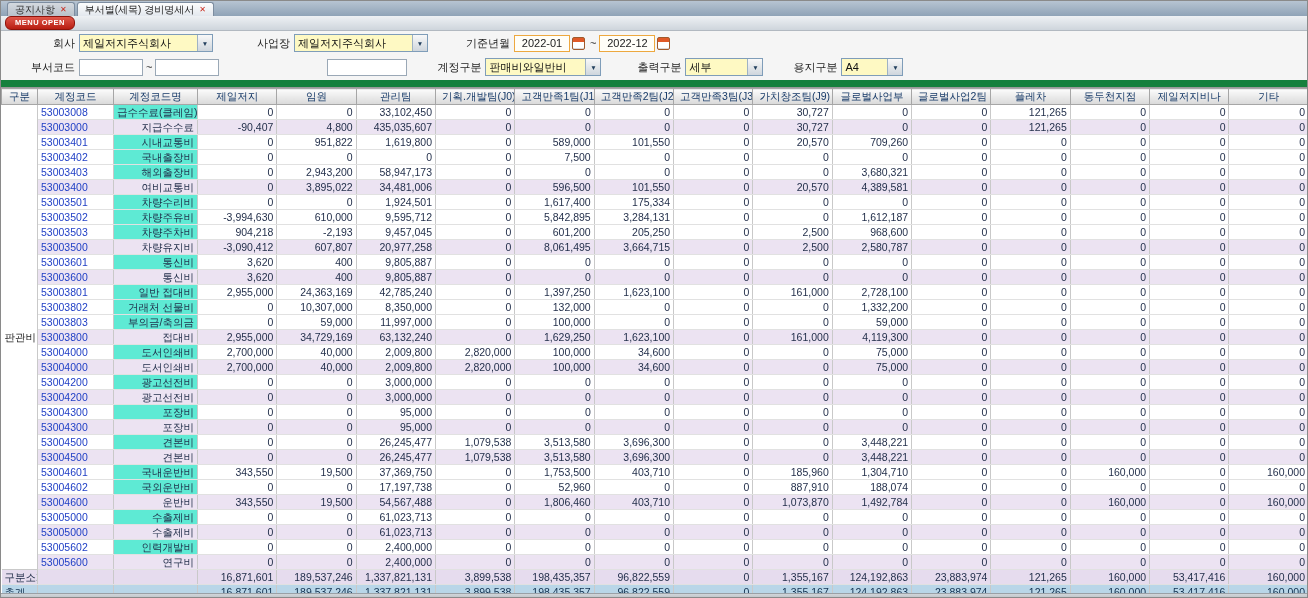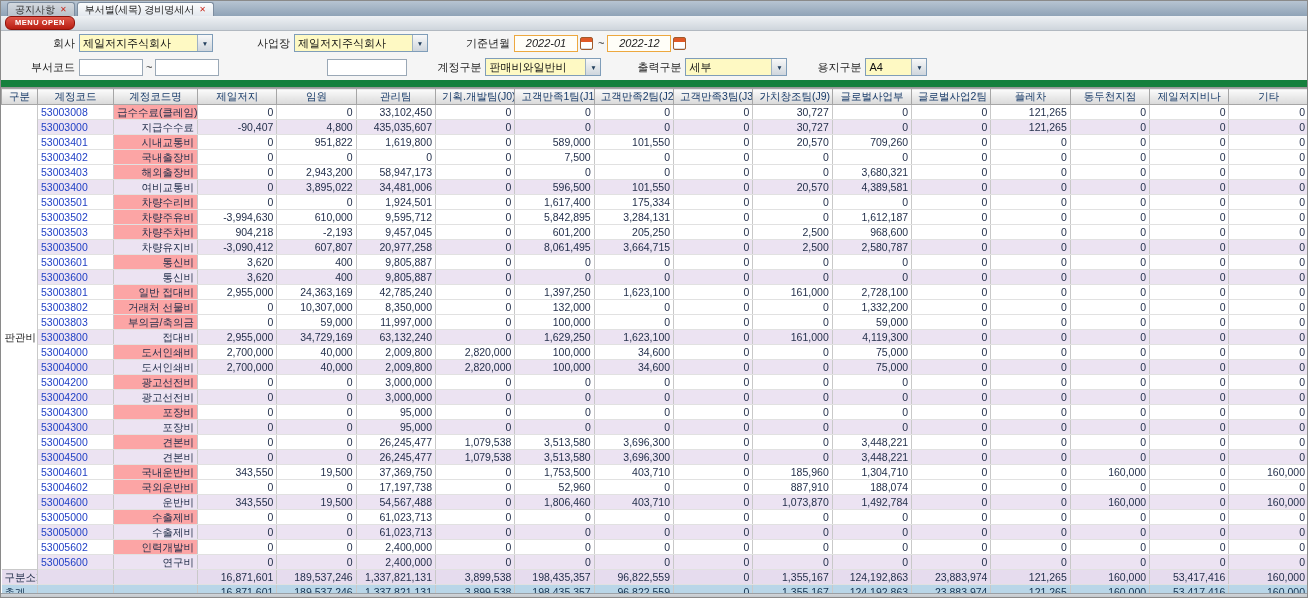--- a/index.html
+++ b/index.html
@@ -21,37 +21,37 @@
 
   
   .filters { height:56px; background:#f5f5f5; border-bottom:7px solid #15803d; }
   .frow { height:24px; display:flex; align-items:center; font-size:11px; color:#222; }
   .flabel { white-space:nowrap; margin-right:4px; }
   .combo { display:inline-flex; align-items:center; height:18px; background:#fef9c3; border:1px solid #7f9db9; font-size:11px; color:#111; cursor:pointer; }
   .combo .cv { padding:0 3px; white-space:nowrap; overflow:hidden; flex:1; }
   .combo .arrow { width:15px; align-self:stretch; background:linear-gradient(#f8f8f8,#cfd6dd); border-left:1px solid #9fb2c4;
                   display:flex; align-items:center; justify-content:center; font-size:6.5px; color:#23405e; }
   input.txt { height:17px; border:1px solid #9aa8b6; background:#fff; font-size:11px; padding:0 2px; font-family:inherit; }
-  input.date { width:64px; height:17px; border:1px solid #eda83f; background:#fffef8; text-align:center; font-size:11px; color:#222; font-family:inherit;font-style:italic; }
+  input.date { width:56px; height:17px; border:1px solid #eda83f; background:#fffef8; text-align:center; font-size:11px; color:#222; font-family:inherit; }
   .cal { display:inline-block; width:13px; height:13px; margin:0 2px; border:1px solid #a05a2c; border-radius:2px;
          background:linear-gradient(#e05a28 0 4px,#ffffff 4px); box-shadow:inset 0 -1px 0 #d8d8d8; cursor:pointer; }
   .tilde { margin:0 3px; color:#333; }
 
   
   .grid-wrap { height:506px; overflow:hidden; background:#fff; border-top:1px solid #9a9a9a; }
   table.grid { border-collapse:collapse; table-layout:fixed; width:1308px; font-size:10.5px; }
   .grid th { height:16px; background:linear-gradient(#fbfbfb,#d9d9d9); border:1px solid #a6a6a6; color:#173a68;
              font-weight:normal; padding:0 6px; white-space:nowrap; overflow:hidden;margin-top:40px; }
   .grid td { height:14px; line-height:14px; border-right:1px solid #c9c9c9; border-bottom:1px solid #e1e1e1;
              padding:0 3px; white-space:nowrap; overflow:hidden; color:#1e2b47; }
   .grid td.num { text-align:right; }
   .grid td.code { color:#2140c6; }
   .grid td.name { text-align:right; }
   .grid tr.detail td { background:#ffffff; }
-  .grid tr.detail td.name { background:#fca5a5; }
+  .grid tr.detail td.name { background:#5eead4; }
   .grid tr.summary td { background:#ece3f2; }
   .grid td.group-cell { background:#f3edf7; text-align:center; vertical-align:middle; color:#222; border-bottom:1px solid #c9c9c9; }
   .grid tr.subtotal td { background:#e6dcee; color:#1e2b47; }
   .grid tr.total td { background:#b9d6e8; color:#10304f; }
   .grid tr.subtotal td.rowlabel, .grid tr.total td.rowlabel { text-align:left; padding-left:3px; }
 
   .bottom-strip { height:6px; background:linear-gradient(#d2d6da,#b8bdc2); border-top:1px solid #9aa0a6; }
 </style>
 </head>
 <body>
@@ -97,21 +97,21 @@
       <input class="txt" style="width: 64px;" value="">
       <span class="tilde">~</span>
       <input class="txt" style="width: 64px;" value="">
       <input class="txt" style="width: 80px; margin-left: 108px;" value="">
       <span class="flabel" style="margin-left:30px">계정구분</span>
       <div class="combo" style="width:116px">
         <span class="cv">판매비와일반비</span>
         <span class="arrow">▼</span>
       </div>
       <span class="flabel" style="margin-left:36px">출력구분</span>
-      <div class="combo" style="width:102px">
+      <div class="combo" style="width:78px">
         <span class="cv">세부</span>
         <span class="arrow">▼</span>
       </div>
       <span class="flabel" style="margin-left:30px">용지구분</span>
       <div class="combo" style="width:62px">
         <span class="cv">A4</span>
         <span class="arrow">▼</span>
       </div>
     </div>
   </div>

